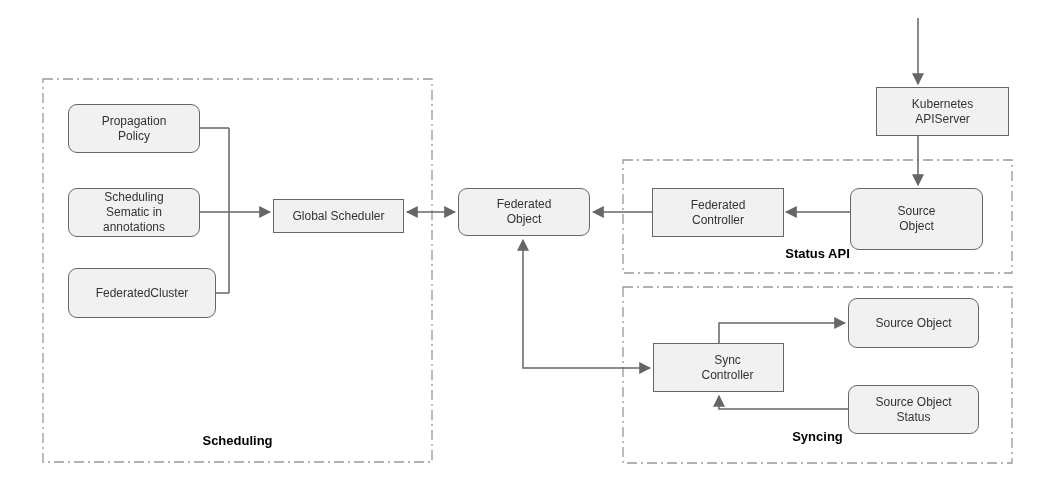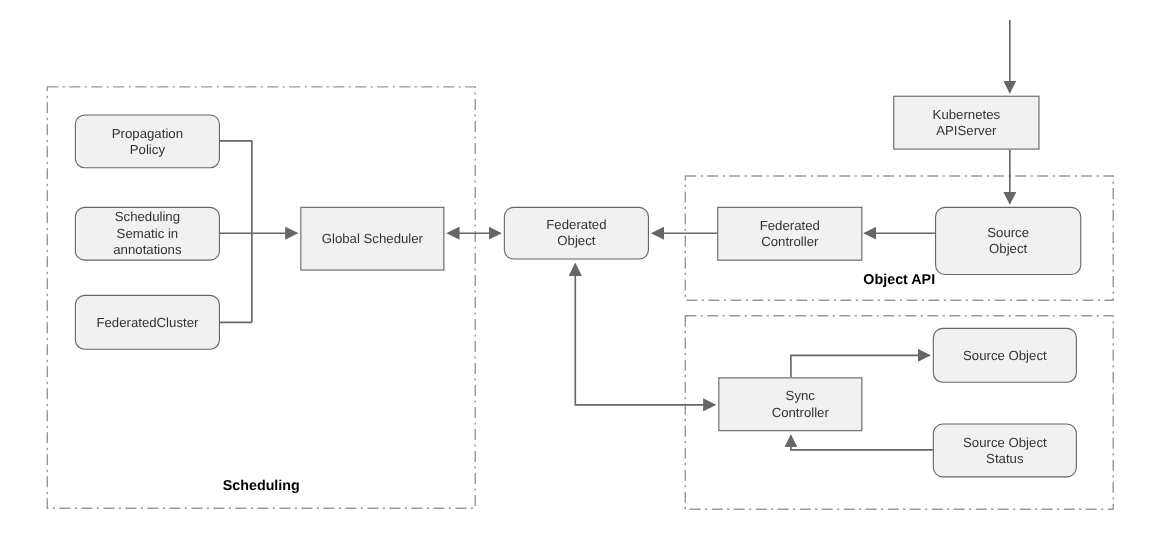--- a/index.html
+++ b/index.html
@@ -74,53 +74,54 @@
 
   <div class="node rounded" style="left:68px; top:104px; width:132px; height:49px;">
     <span>Propagation
 Policy</span>
   </div>
   <div class="node rounded" style="left:68px; top:188px; width:132px; height:49px;">
     <span>Scheduling
 Sematic in
 annotations</span>
   </div>
-  <div class="node rounded" style="left:68px; top:268px; width:132px; height:50px;">
+  <div class="node rounded" style="left:68px; top:268px; width:148px; height:50px;">
     <span>FederatedCluster</span>
   </div>
-  <div class="node" style="left:273px; top:188px; width:131px; height:58px;">
+  <div class="node" style="left:273px; top:199px; width:131px; height:34px;">
     <span>Global Scheduler</span>
   </div>
   <div class="group-label" style="left:43px; top:433px; width:389px;">Scheduling</div>
 
   <div class="node rounded" style="left:458px; top:188px; width:132px; height:48px;">
     <span>Federated
 Object</span>
   </div>
 
-  <div class="node" style="left:812px; top:87px; width:133px; height:49px;">
+  <div class="node" style="left:876px; top:87px; width:133px; height:49px;">
     <span>Kubernetes
 APIServer</span>
   </div>
 
   <div class="node" style="left:652px; top:188px; width:132px; height:49px;">
     <span>Federated
 Controller</span>
   </div>
   <div class="node rounded" style="left:850px; top:188px; width:133px; height:62px;">
     <span>Source
 Object</span>
   </div>
-  <div class="group-label" style="left:623px; top:246px; width:389px;">Object API</div>
+  <div class="group-label" style="left:623px; top:246px; width:389px;">Status API</div>
 
   <div class="node" style="left:653px; top:343px; width:131px; height:49px;padding-left:18px;">
     <span>Sync
 Controller</span>
   </div>
   <div class="node rounded" style="left:848px; top:298px; width:131px; height:50px;">
     <span>Source Object</span>
   </div>
   <div class="node rounded" style="left:848px; top:385px; width:131px; height:49px;">
     <span>Source Object
 Status</span>
   </div>
+  <div class="group-label" style="left:623px; top:429px; width:389px;">Syncing</div>
 
 </div>
 
 </body></html>

